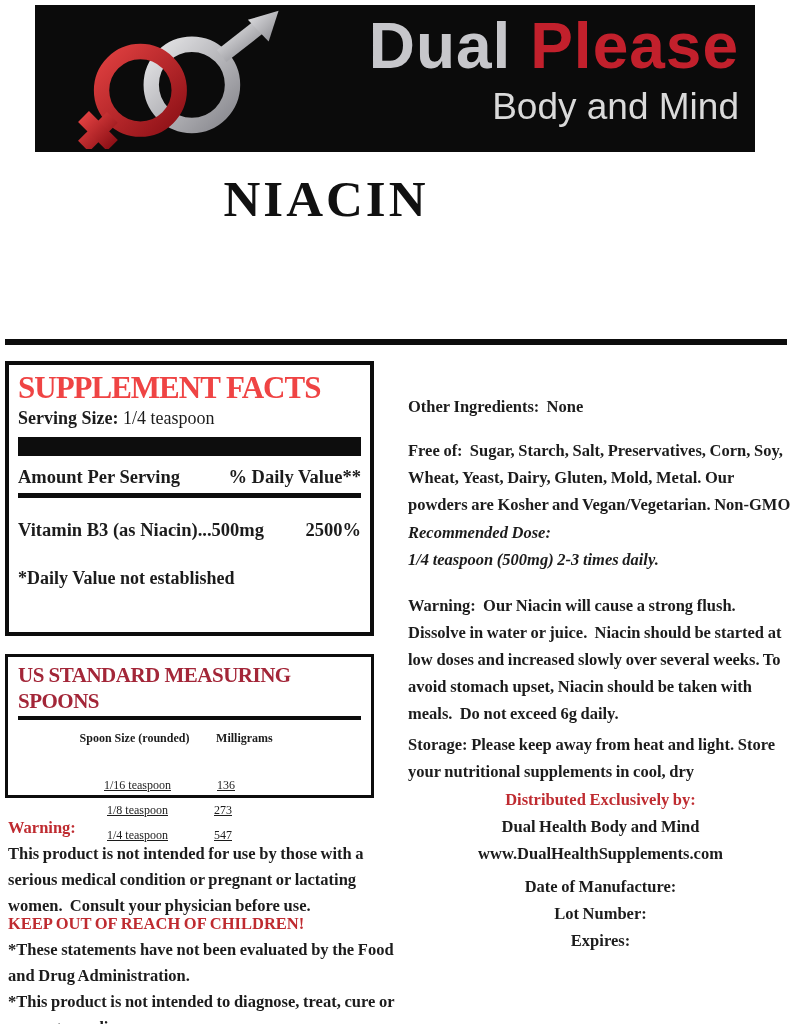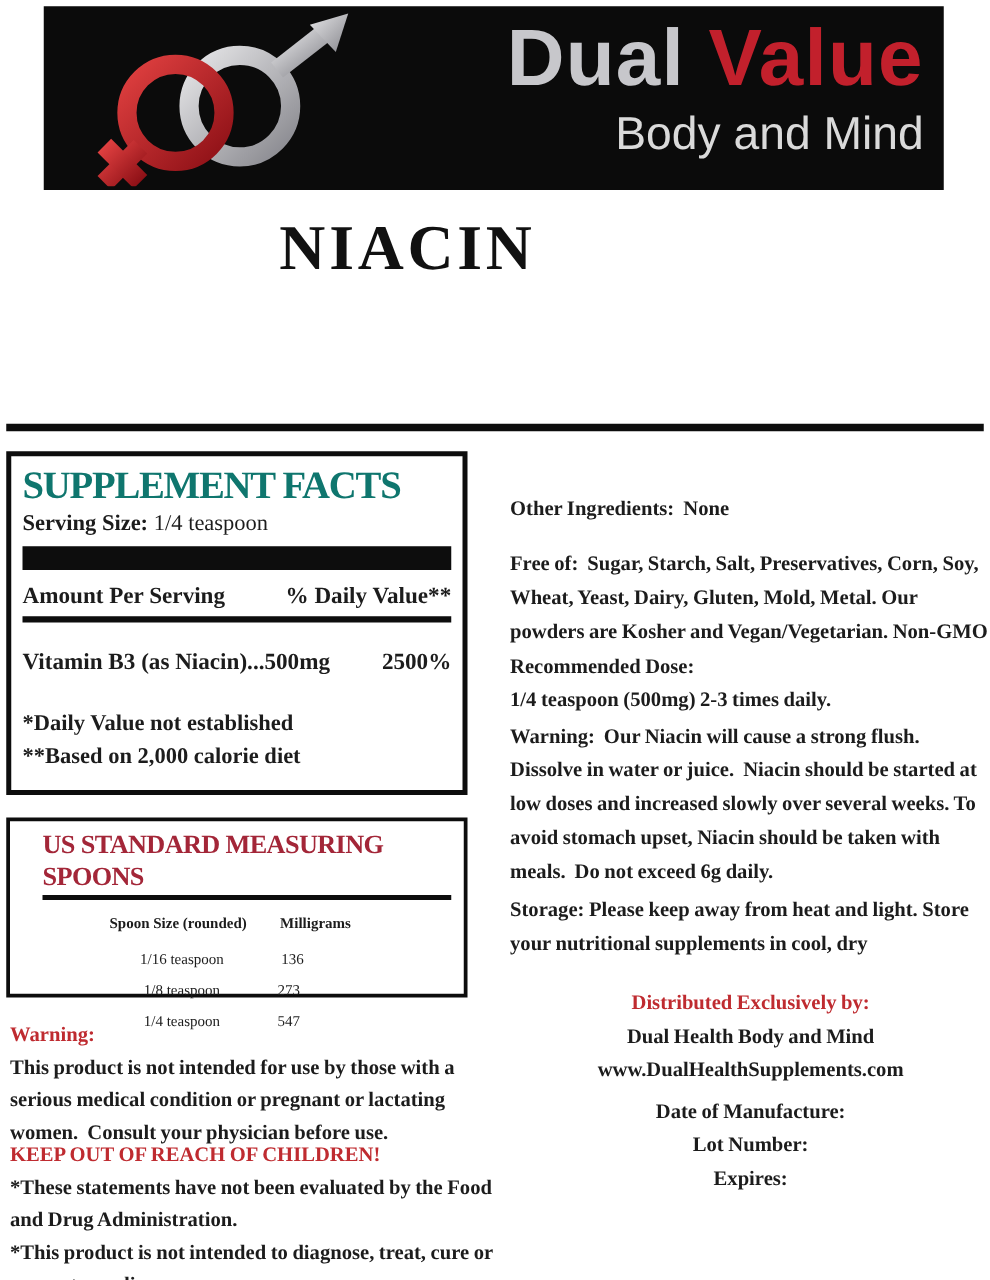--- a/index.html
+++ b/index.html
@@ -19,56 +19,56 @@
 
   
   .main-title { left:0; top:170px; width:652px; text-align:center;
                 font-size:51px; font-weight:bold; letter-spacing:3px; color:#111; }
 
   .full-rule { left:5px; top:339px; width:782px; height:6px; background:#0d0d0d; }
 
   
   .sf-box { left:5px; top:361px; width:369px; height:275px; border:4px solid #0d0d0d;
             padding:5px 9px 0 9px; }
-  .sf-title { font-size:31px; line-height:36px; font-weight:bold; color:#0f766e; letter-spacing:-1px; }
+  .sf-title { font-size:31px; line-height:36px; font-weight:bold; color:#ef4444; letter-spacing:-1px; }
   .sf-line { font-size:18px; line-height:25px; }
   .lbl-b { font-weight:bold; }
   .black-bar { height:19px; background:#0d0d0d; margin:6px 0 11px 0; }
   .sf-head-row { display:flex; justify-content:space-between; font-weight:bold; font-size:18.5px; }
   .sf-rule { height:5px; background:#0d0d0d; margin-top:5px; }
   .sf-vitamin-row { display:flex; justify-content:space-between; font-size:18.5px; font-weight:600;
                     margin-top:22px; }
   .sf-footnotes { margin-top:24px; font-size:18px; font-weight:bold; line-height:26px; }
 
   
   .ms-box { left:5px; top:654px; width:369px; height:144px; border:3px solid #0d0d0d;
-            padding:5px 10px 0 26px; }
+            padding:5px 10px 0 10px; }
   .ms-title { font-size:21px; line-height:26px; font-weight:bold; color:#a32638; letter-spacing:-0.5px; }
   .ms-rule { height:4px; background:#0d0d0d; margin:2px 0 6px 0; }
   .ms-row { display:flex; justify-content:center; font-size:12px; line-height:25px; }
   .ms-row .col2 { width:110px; text-align:center; }
   .ms-head { font-weight:600; }
-  .ms-rows { margin-top:4px; padding-left:6px; }
+  .ms-rows { margin-top:22px; padding-left:6px;text-decoration:underline; }
 
   
   .red { color:#bf2b30; }
   .warn-block { left:8px; top:815px; width:392px; font-size:16.5px; line-height:26px;
                 font-weight:bold; word-spacing:-0.5px; }
   .children-block { left:8px; top:911px; width:392px; font-size:16.5px; line-height:26px;
                     font-weight:bold; word-spacing:-0.5px; }
   .prewrap { white-space:pre-wrap; }
 
   
   .right-col { left:408px; top:366px; width:385px; font-size:16.5px; line-height:27px;
                font-weight:bold; word-spacing:-0.5px; }
   .rc-block { margin-bottom:17px;margin-top:27px; }
   .rc-free { margin-bottom:1px; }
-  .rc-dose { margin-bottom:2px; }
+  .rc-dose { margin-bottom:19px;font-style:italic; }
   .rc-warning { margin-bottom:4px; }
-  .rc-storage { margin-bottom:20px; }
+  .rc-storage { margin-bottom:1px; }
   .rc-center { text-align:center; }
   .rc-lot { margin-top:6px; text-align:center; }
 </style>
 </head>
 <body>
 
 <div class="abs banner">
   <svg class="logo-svg" width="238" height="140" viewBox="0 0 260 155">
     <defs>
       <linearGradient id="gsilver" x1="0" y1="0" x2="1" y2="1">
@@ -89,21 +89,21 @@
 
     <g stroke="url(#gred)" stroke-width="17" fill="none">
       <circle cx="95" cy="90" r="43"></circle>
       <line x1="64" y1="120" x2="32" y2="152"></line>
       <line x1="32" y1="119" x2="64" y2="151"></line>
     </g>
   </svg>
   <div class="brand">
     <div class="brand-line1">
       <span class="brand-dual">Dual</span>
-      <span class="brand-health">Value</span>
+      <span class="brand-health">Please</span>
     </div>
     <div class="brand-tagline">Body and Mind</div>
   </div>
 </div>
 
 <div class="abs main-title">NIACIN</div>
 
 <div class="abs full-rule"></div>
 
 <div class="abs sf-box">
@@ -117,21 +117,20 @@
     <span>Amount Per Serving</span>
     <span>% Daily Value**</span>
   </div>
   <div class="sf-rule"></div>
   <div class="sf-vitamin-row">
     <span>Vitamin B3 (as Niacin)...500mg</span>
     <span>2500%</span>
   </div>
   <div class="sf-footnotes">
     <div>*Daily Value not established</div>
-    <div>**Based on 2,000 calorie diet</div>
   </div>
 </div>
 
 <div class="abs ms-box">
   <div class="ms-title">US STANDARD MEASURING SPOONS</div>
   <div class="ms-rule"></div>
   <div class="ms-row ms-head">
     <span>Spoon Size (rounded)</span>
     <span class="col2">Milligrams</span>
   </div>

